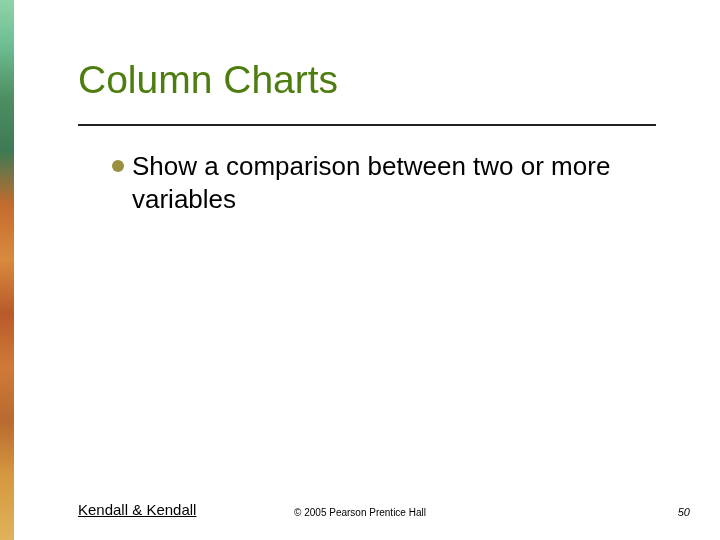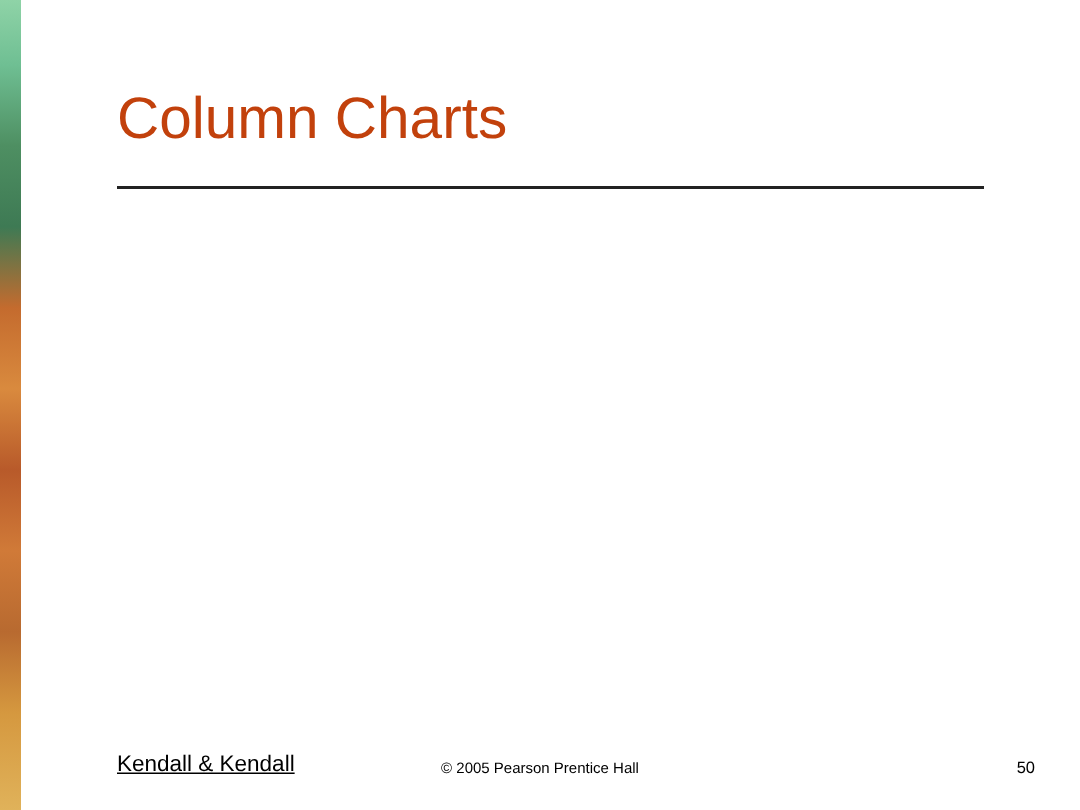--- a/index.html
+++ b/index.html
@@ -33,21 +33,21 @@
       #d5983f 88%,
       #e0b25a 100%
     );
   }
   .title {
     position: absolute;
     left: 78px;
     top: 58px;
     font-size: 39px;
     font-weight: normal;
-    color: #c2410c;
+    color: #4d7c0f;
   }
   .title-rule {
     position: absolute;
     left: 78px;
     top: 116px;
     width: 578px;
     border: none;
     border-top: 2px solid #222222;
   }
   .content {
@@ -92,32 +92,37 @@
     text-align: center;
     font-size: 10px;
     color: #000000;
   }
   .footer-right {
     position: absolute;
     right: 30px;
     bottom: 22px;
     font-size: 11px;
     color: #000000;
+    font-style: italic;
   }
 </style>
 </head>
 <body>
 
 <div class="side-strip"></div>
 
 <div class="title">Column Charts</div>
 <hr class="title-rule">
 
 <div class="content">
 
+  <div class="bullet-row">
+    <div class="bullet"></div>
+    <div class="bullet-text">Show a comparison between two or more variables</div>
+  </div>
 
 
 
 </div>
 
 <div class="footer-left">Kendall &amp; Kendall</div>
 <div class="footer-center">© 2005 Pearson Prentice Hall</div>
 <div class="footer-right">50</div>
 
 </body></html>

